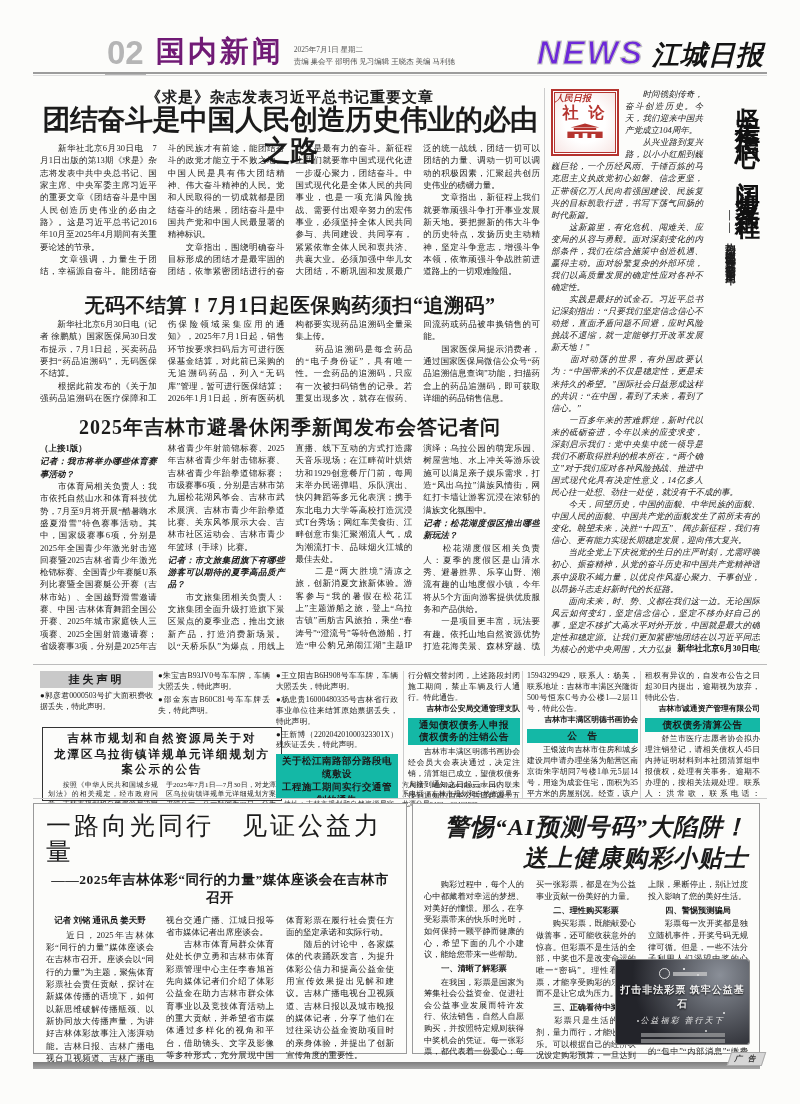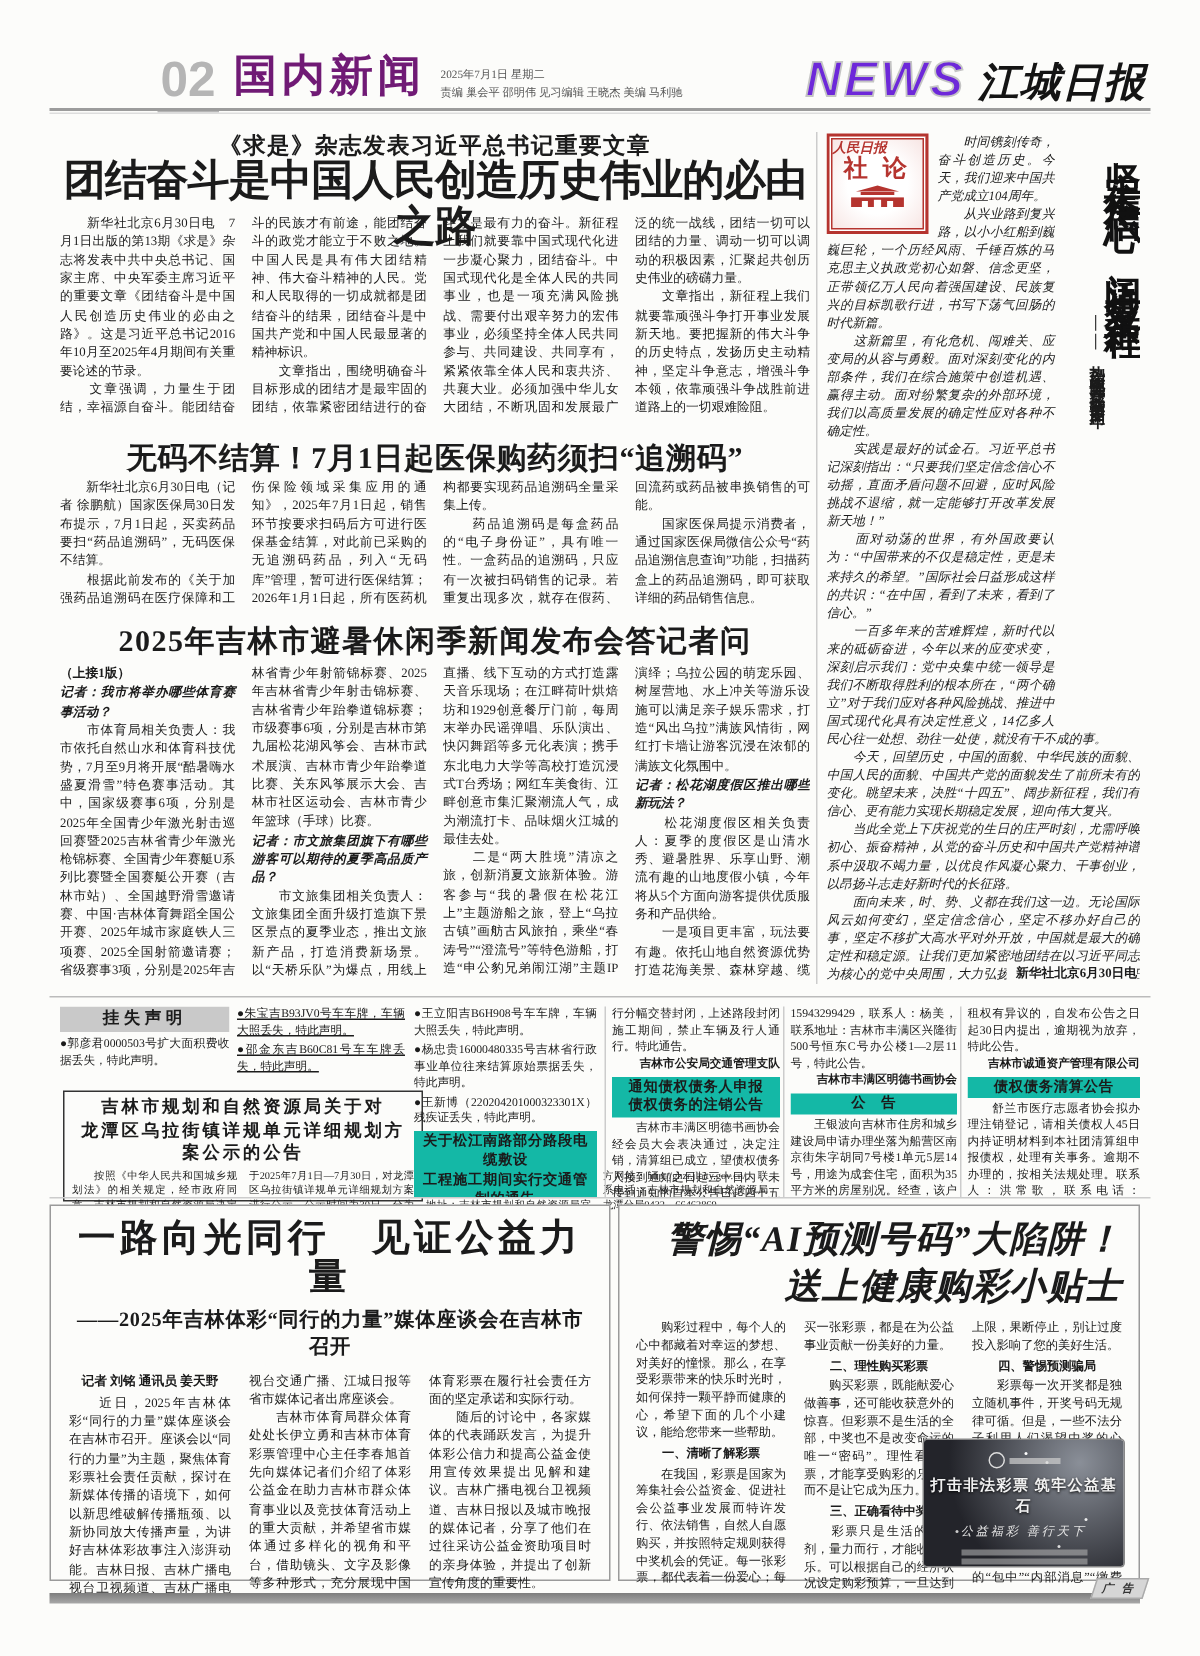--- a/index.html
+++ b/index.html
@@ -57,21 +57,21 @@
   .vt{float:right;width:52px;height:398px;writing-mode:vertical-rl;margin-left:5px;}
   .vt-main{font-size:25px;font-weight:900;letter-spacing:7px;line-height:1;color:#111;}
   .vt-sub{font-size:10.5px;font-weight:bold;letter-spacing:2px;padding-top:118px;line-height:1;margin-top:4px;}
   .ed-dateline{position:absolute;right:2px;bottom:0;font-weight:bold;font-size:8.5px;background:#fcfcfa;padding-left:6px;}
 
   
   .n-divider{top:664px;left:33px;width:734px;border-top:1px solid #bbb;}
   .n-divider2{top:798px;left:33px;width:734px;border-top:1px solid #ccc;}
   .ncol{font-size:7.8px;line-height:1.4;text-align:justify;overflow:hidden;}
   .nc1{top:671px;left:40px;width:113px;height:54px;}
-  .nc2{top:671px;left:158px;width:112px;height:54px;text-decoration:underline;}
+  .nc2{top:671px;left:158px;width:112px;height:54px;}
   .nc3{top:671px;left:276px;width:122px;height:127px;}
   .nc4{top:671px;left:408px;width:112px;height:127px;}
   .nc5{top:671px;left:527px;width:111px;height:127px;}
   .nc6{top:671px;left:645px;width:115px;height:127px;}
   .nrule1{top:671px;left:403px;height:127px;border-left:1px solid #ccc;}
   .nrule2{top:671px;left:522px;height:127px;border-left:1px solid #ccc;}
   .nrule3{top:671px;left:640px;height:127px;border-left:1px solid #ccc;}
   .blk-head{background:#c9c9c9;font-weight:bold;text-align:center;font-size:11px;letter-spacing:3px;
             padding:1px 0;margin:0 0 3px;font-family:"Liberation Sans","DejaVu Sans",sans-serif;}
   .blk-head2{background:#14b8a6;font-weight:900;text-align:center;font-size:9.5px;padding:1px 2px;
@@ -86,21 +86,21 @@
   .blk-byline{font-weight:bold;text-align:center;margin-bottom:3px;}
 
   .plan-box{top:727px;left:42px;width:228px;height:66px;border:1.5px solid #333;padding:3px 5px;background:#fcfcfa;}
   .plan-title{font-weight:900;text-align:center;font-size:11.5px;line-height:1.35;letter-spacing:2px;white-space:pre-line;}
   .plan-body{font-size:6.9px;line-height:1.4;text-align:justify;margin-top:2px;height:34px;white-space:normal;}
   .plan-sig{text-align:right;font-weight:bold;font-size:7.5px;margin-top:1px;}
 
   
   .box{border:1px solid #9a9a9a;background:#fcfcfa;}
   .forum-box{top:803px;left:33px;width:374px;height:251px;padding:9px 12px;box-sizing:border-box;}
-  .forum-title{font-size:25px;font-weight:700;text-align:center;letter-spacing:3px;line-height:1.05;}
+  .forum-title{font-size:25px;font-weight:400;text-align:left;letter-spacing:3px;line-height:1.05;}
   .forum-sub{font-size:13.5px;font-weight:900;text-align:center;margin-top:5px;letter-spacing:.5px;}
   .forum-body{margin-top:7px;height:163px;font-size:8.5px;line-height:1.45;text-align:justify;overflow:hidden;}
   .ai-box{top:803px;left:412px;width:348px;height:251px;padding:8px 11px;box-sizing:border-box;position:absolute;}
   .ai-title{font-size:24px;font-weight:900;text-align:right;letter-spacing:1px;line-height:1.3;font-style:italic;}
   .ai-body{margin-top:5px;height:186px;font-size:8.2px;line-height:1.42;text-align:justify;overflow:hidden;}
   .ad-box{position:absolute;right:10px;bottom:9px;width:133px;height:84px;border-radius:2px;
           background:radial-gradient(circle at 78% 18%,#8a8f98,#23242a 70%);overflow:hidden;
           color:#f2f2f2;text-align:center;padding-top:8px;box-sizing:border-box;box-shadow:0 0 0 1px #888;}
   .ad-logo-row{display:flex;justify-content:center;align-items:center;gap:3px;margin-bottom:4px;}
   .ad-logo{width:9px;height:9px;border-radius:50%;border:1.5px solid #ddd;display:inline-block;}

